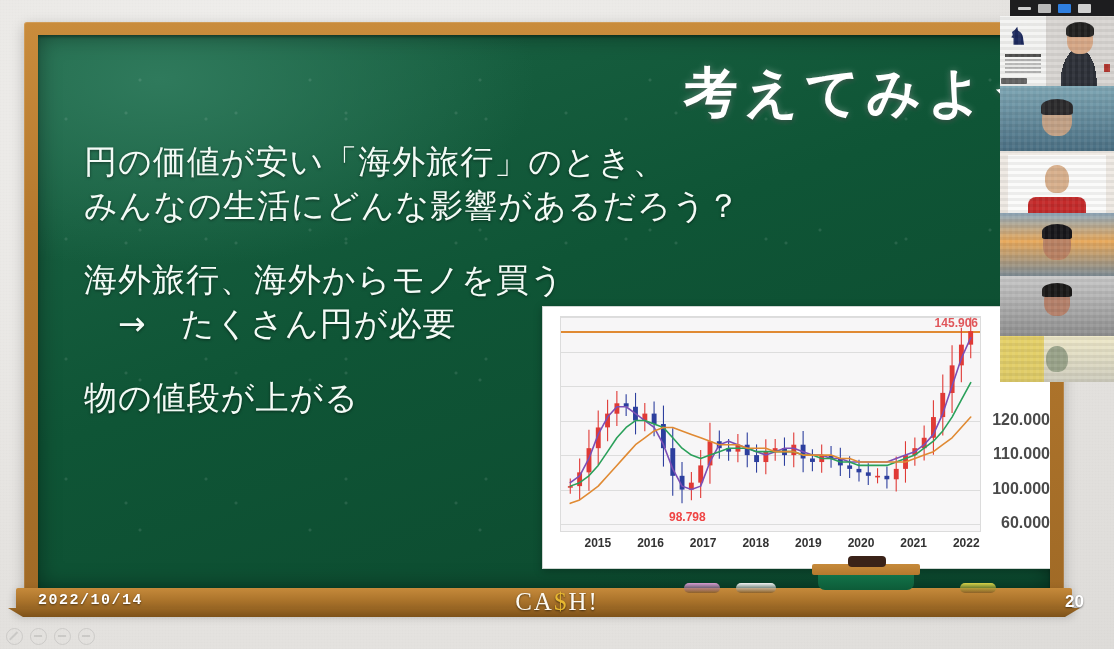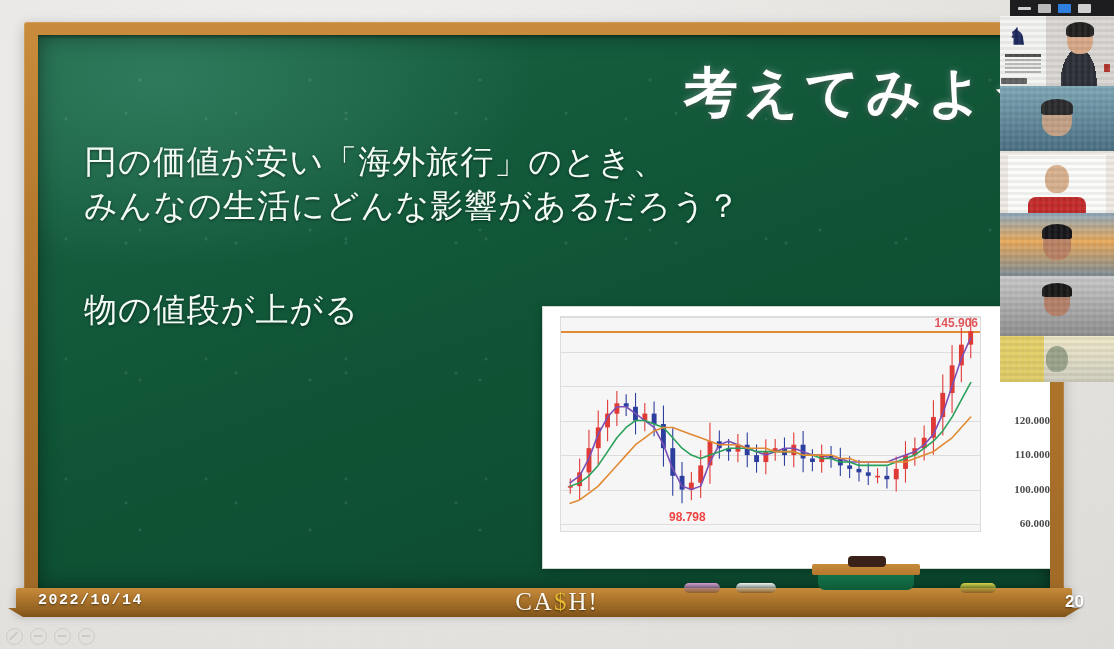--- a/index.html
+++ b/index.html
@@ -63,22 +63,22 @@
     position:absolute;left:504px;top:271px;width:511px;height:261px;
     background:#ffffff;border:1px solid #cfd6d2;
     box-shadow:0 2px 8px rgba(0,0,0,.28);
   }
   #chart-inner{position:absolute;left:17px;top:9px;right:73px;bottom:36px;
     background:#f7f6f7;border:1px solid #dcdcdc;overflow:hidden;}
   .gridline{position:absolute;left:0;right:0;height:1px;background:#dddddd;}
   .ref-line{position:absolute;left:0;right:0;height:2px;background:#e08a33;}
   #plot-svg{position:absolute;inset:0;width:100%;height:100%;}
   .yaxis{position:absolute;right:4px;top:9px;bottom:36px;width:70px;}
-  .ytick{position:absolute;right:0;font-size:11px;color:#4a4a4a;font-weight:700;
-    font-family:Liberation Serif, serif;transform:translateY(-50%);margin-left:32px;}
+  .ytick{position:absolute;right:0;font-size:16px;color:#4a4a4a;font-weight:700;
+    font-family:Liberation Sans, sans-serif;transform:translateY(-50%);margin-left:32px;}
   .xaxis{position:absolute;left:17px;right:73px;bottom:10px;height:22px;}
   .xtick{position:absolute;font-size:12px;color:#333;font-weight:700;
     transform:translateX(-50%);font-family:"Liberation Sans",sans-serif;}
   #label-high{position:absolute;right:76px;top:9px;font-size:12px;color:#e0565a;
     font-weight:600;font-family:"Liberation Sans",sans-serif;}
   #label-low{position:absolute;left:126px;bottom:44px;font-size:12px;color:#ef4444;
     font-weight:600;font-family:"Liberation Sans",sans-serif;}
 
   
   #tray{position:absolute;left:16px;top:588px;width:1056px;height:24px;
@@ -149,20 +149,22 @@
   <div id="board-frame">
     <div id="board-surface">
       <div class="chalkdust"></div>
 
       <div id="slide-title">考えてみよう</div>
 
       <div id="body-text">
         <div class="ln">円の価値が安い「海外旅行」のとき、</div>
         <div class="ln">みんなの生活にどんな影響があるだろう？</div>
         <div class="gap"></div>
+        <div class="ln">海外旅行、海外からモノを買う</div>
+        <div class="ln">　→　たくさん円が必要</div>
         <div class="gap"></div>
         <div class="ln">物の値段が上がる</div>
       </div>
 
       <div id="chart-panel">
         <div id="chart-inner">
           <div id="gridlines">
               <div class="gridline" style="top: 0px;"></div>
               <div class="gridline" style="top: 34.5161px;"></div>
               <div class="gridline" style="top: 69.0323px;"></div>
@@ -265,20 +267,30 @@
               <polyline points="9.3,170.7 18.7,167.2 28.0,160.3 37.3,149.8 46.7,135.9 56.0,121.9 65.3,111.5 74.7,104.5 84.0,104.5 93.3,108.0 102.7,111.5 112.0,121.9 121.3,132.4 130.7,139.4 140.0,142.8 149.3,139.4 158.7,135.9 168.0,132.4 177.3,132.4 186.7,132.4 196.0,135.9 205.3,135.9 214.7,135.9 224.0,135.9 233.3,135.9 242.7,139.4 252.0,139.4 261.3,142.8 270.7,142.8 280.0,146.3 289.3,146.3 298.7,149.8 308.0,149.8 317.3,149.8 326.7,149.8 336.0,146.3 345.3,142.8 354.7,139.4 364.0,132.4 373.3,125.4 382.7,115.0 392.0,101.0 401.3,83.6 410.7,66.2" fill="none" stroke="#2aa05a" stroke-width="1.6" stroke-linejoin="round" stroke-linecap="round"></polyline>
               <polyline points="9.3,188.1 18.7,184.6 28.0,177.7 37.3,170.7 46.7,160.3 56.0,149.8 65.3,139.4 74.7,128.9 84.0,121.9 93.3,115.0 102.7,111.5 112.0,111.5 121.3,115.0 130.7,118.5 140.0,121.9 149.3,125.4 158.7,128.9 168.0,128.9 177.3,128.9 186.7,132.4 196.0,132.4 205.3,132.4 214.7,135.9 224.0,135.9 233.3,135.9 242.7,139.4 252.0,139.4 261.3,139.4 270.7,139.4 280.0,142.8 289.3,142.8 298.7,146.3 308.0,146.3 317.3,146.3 326.7,146.3 336.0,146.3 345.3,146.3 354.7,142.8 364.0,139.4 373.3,135.9 382.7,128.9 392.0,121.9 401.3,111.5 410.7,101.0" fill="none" stroke="#e08a33" stroke-width="1.6" stroke-linejoin="round" stroke-linecap="round"></polyline>
             </svg>
         </div>
         <div class="yaxis" id="yaxis">
             <div class="ytick" style="top: 103.548px;">120.000</div>
             <div class="ytick" style="top: 138.065px;">110.000</div>
             <div class="ytick" style="top: 172.581px;">100.000</div>
             <div class="ytick" style="top: 207.097px;">60.000</div>
           </div>
+        <div class="xaxis" id="xaxis">
+            <div class="xtick" style="left: 9%;">2015</div>
+            <div class="xtick" style="left: 21.5%;">2016</div>
+            <div class="xtick" style="left: 34%;">2017</div>
+            <div class="xtick" style="left: 46.5%;">2018</div>
+            <div class="xtick" style="left: 59%;">2019</div>
+            <div class="xtick" style="left: 71.5%;">2020</div>
+            <div class="xtick" style="left: 84%;">2021</div>
+            <div class="xtick" style="left: 96.5%;">2022</div>
+          </div>
         <div id="label-high">145.906</div>
         <div id="label-low">98.798</div>
       </div>
     </div>
   </div>
 
   <div id="tray"></div>
   <div id="tray-lip"></div>
   <div id="chalk-layer">
       <div class="chalk" style="left: 684px; width: 36px; background: linear-gradient(rgb(215, 154, 208), rgba(0, 0, 0, 0.25));"></div>

